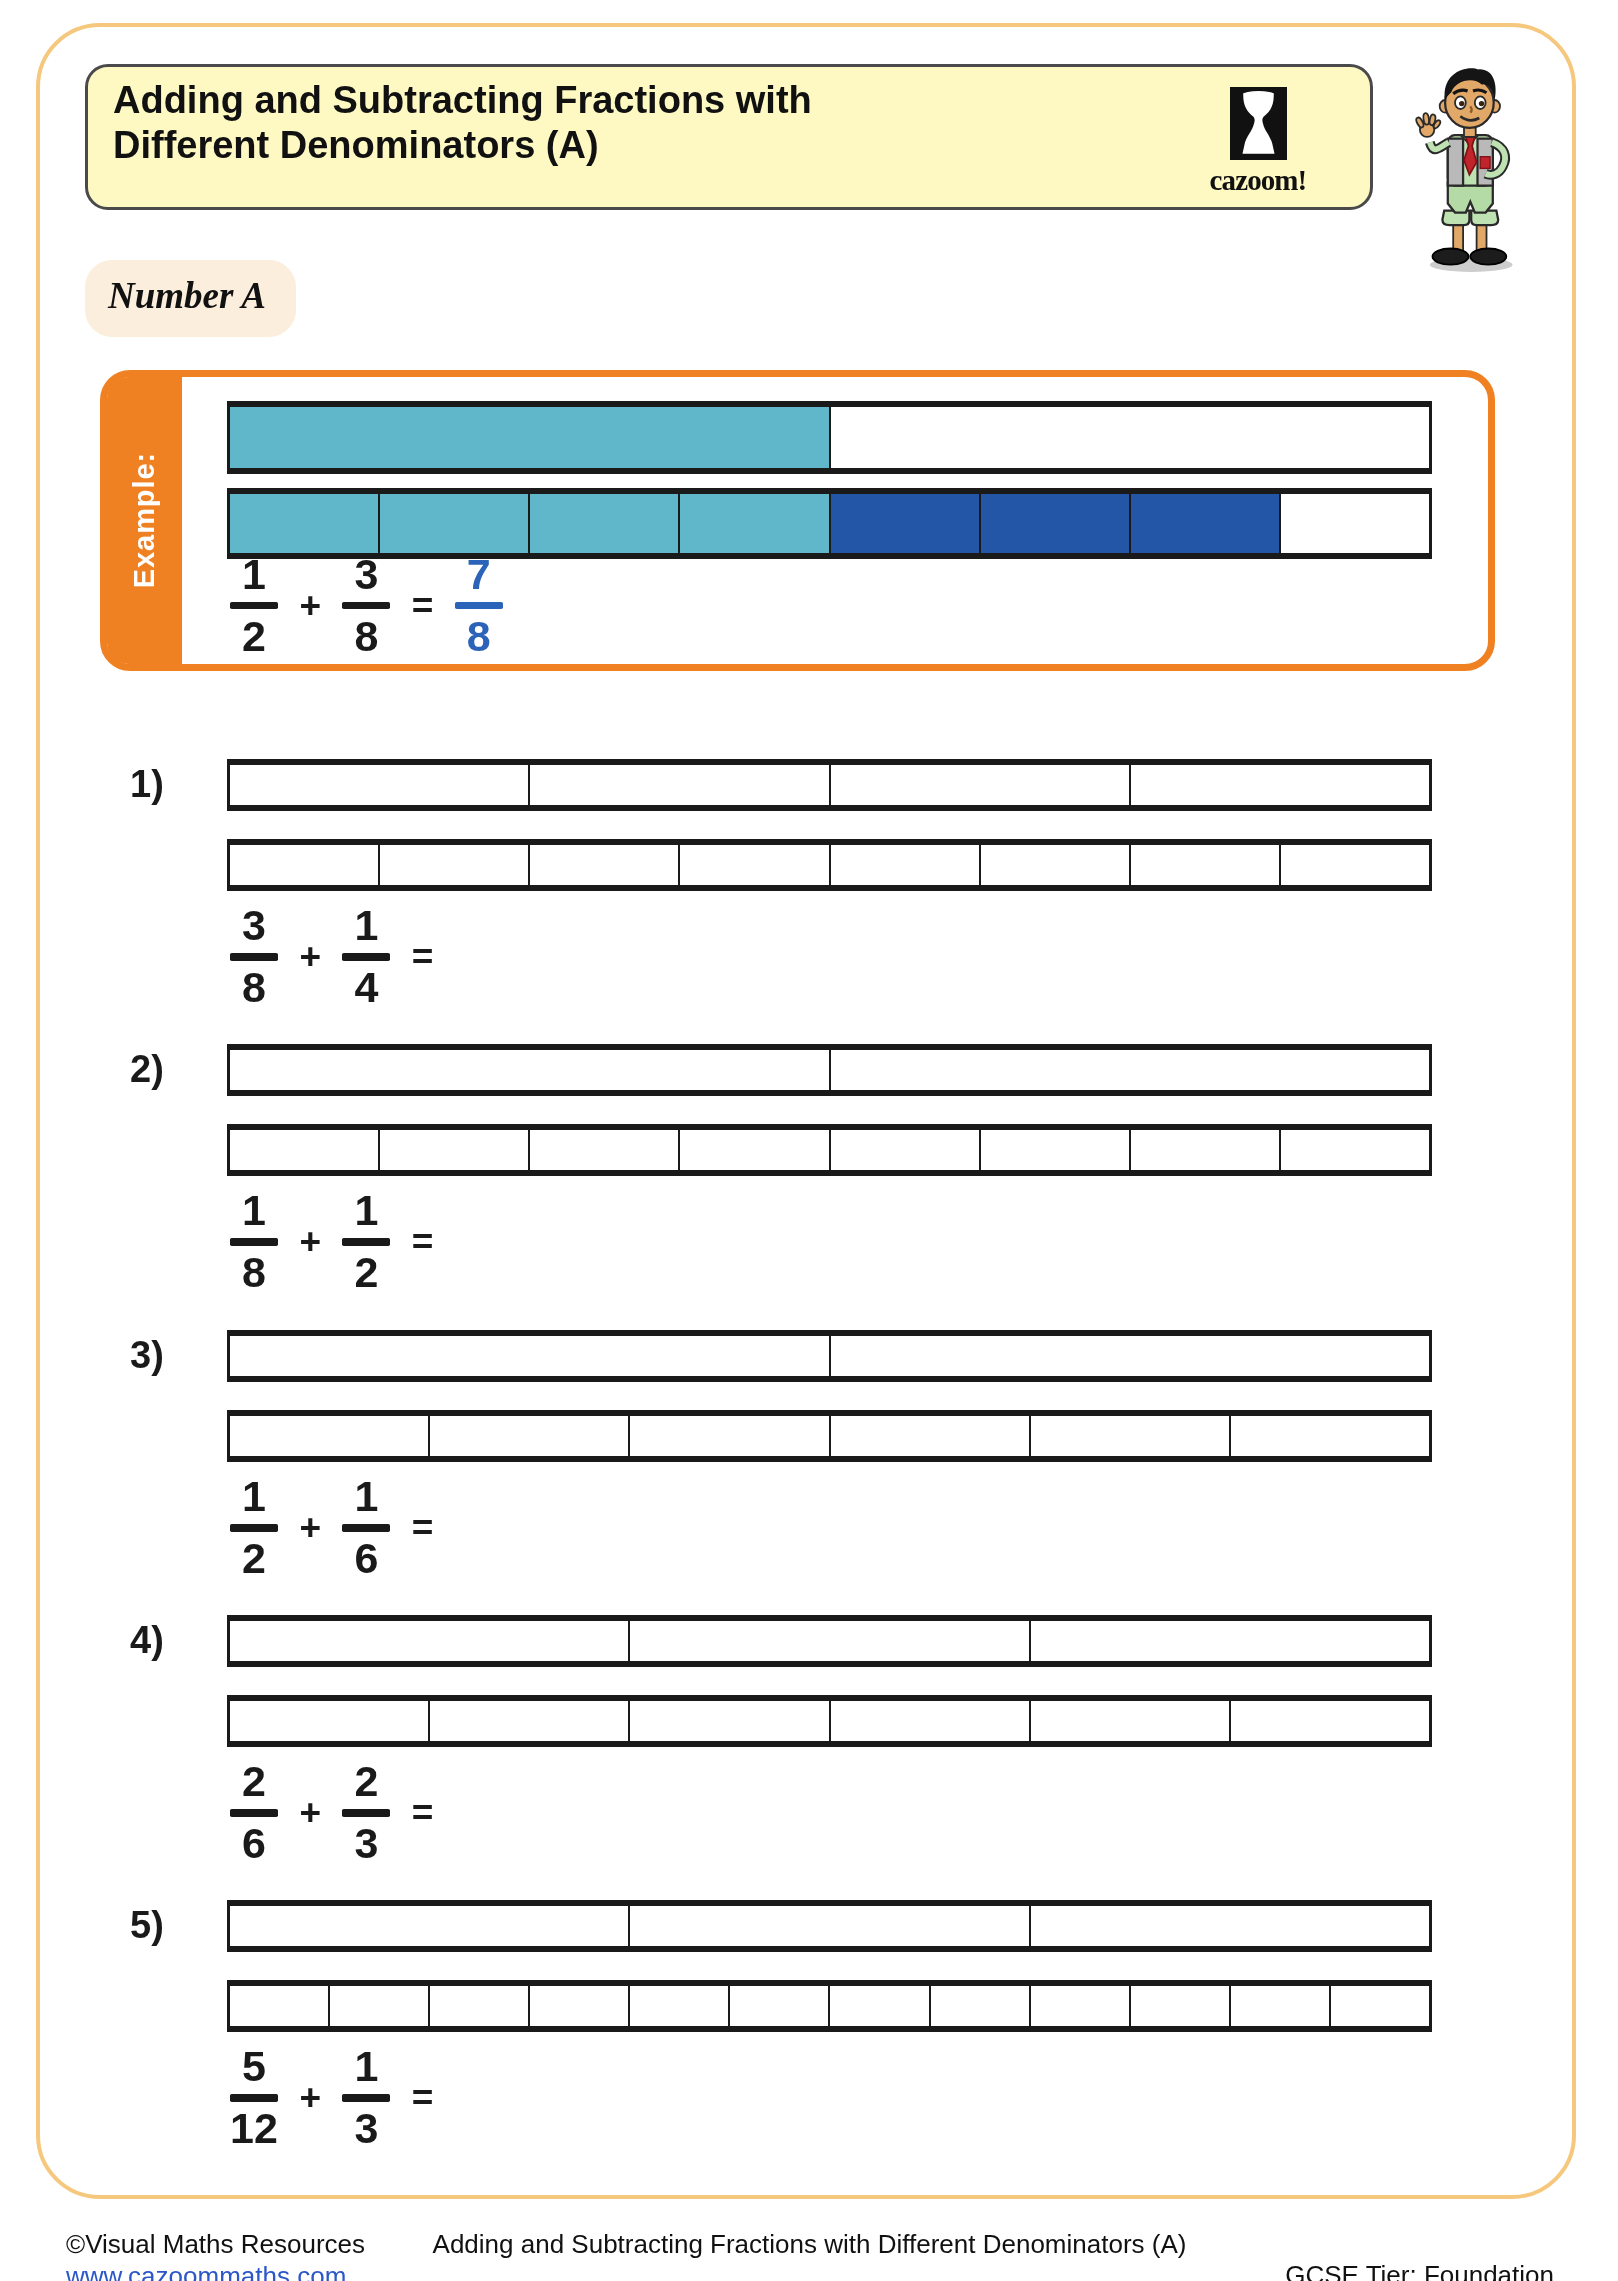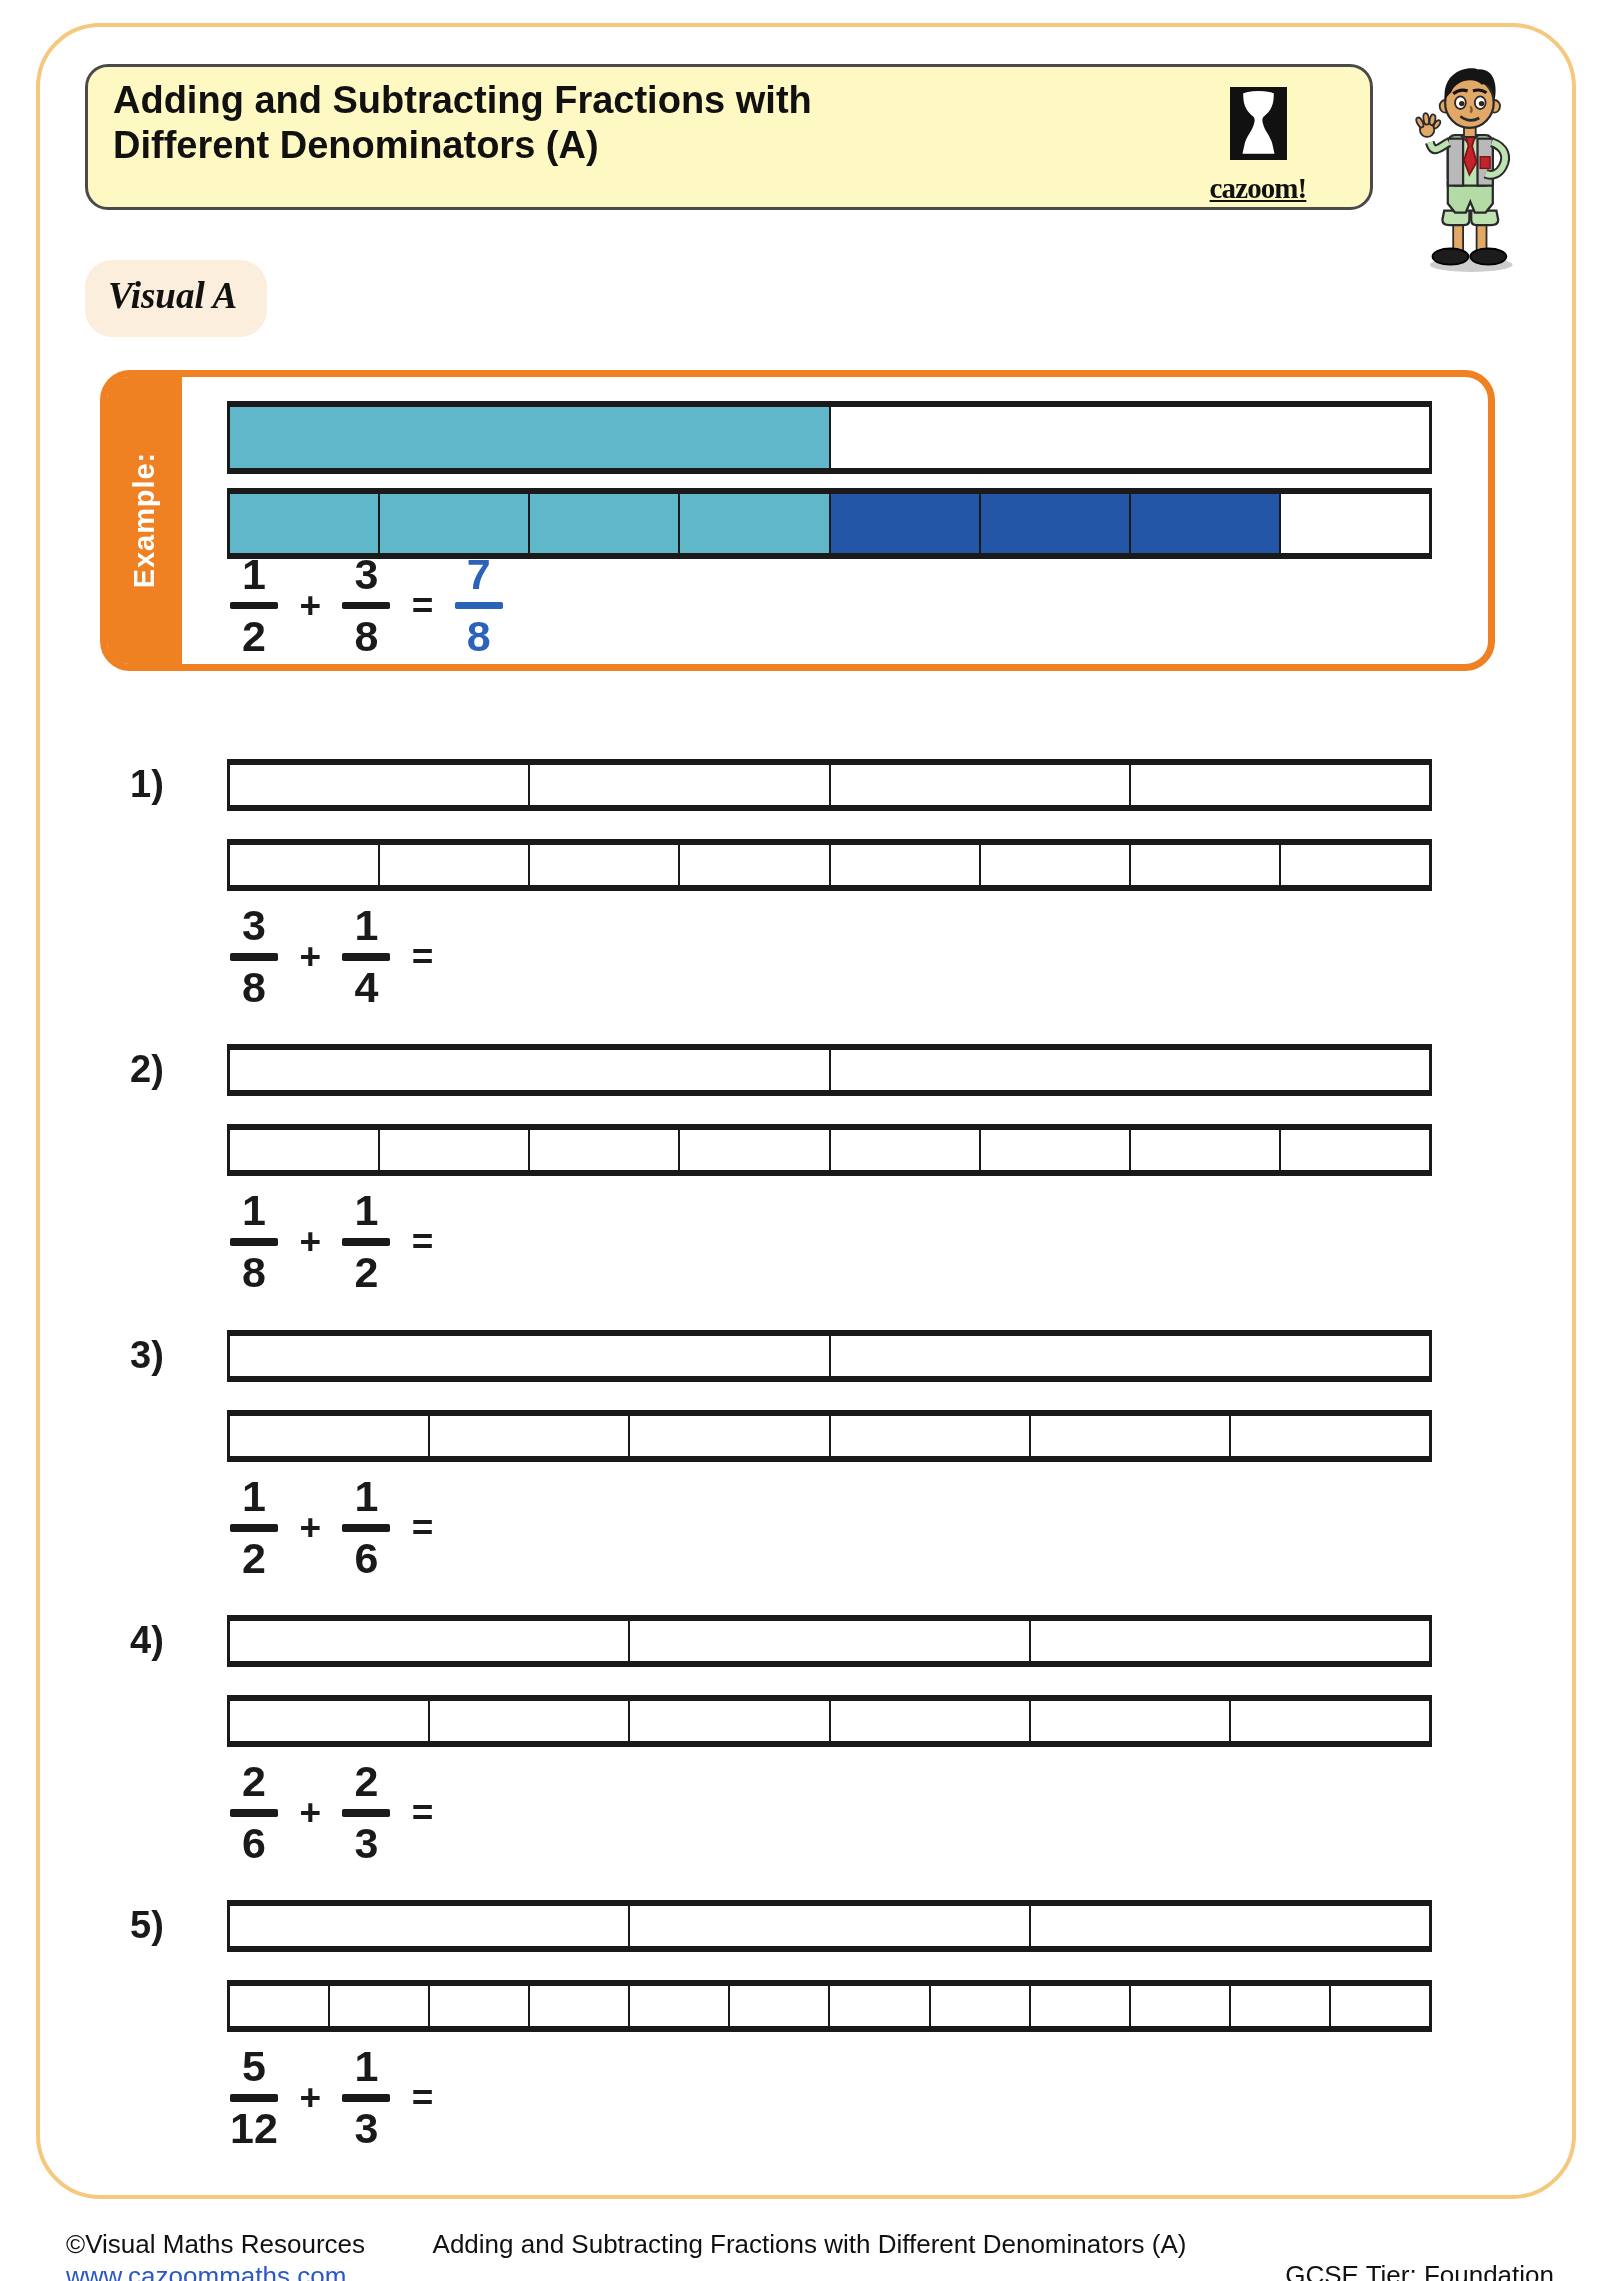--- a/index.html
+++ b/index.html
@@ -11,21 +11,21 @@
     border:4.5px solid #F6C87D; border-radius:64px; box-sizing:border-box; }
 
   
   .title-box { position:absolute; left:85px; top:64px; width:1288px; height:146px;
     background:#fef9c3; border:3.6px solid #4A4A4A; border-radius:23px; box-sizing:border-box; }
   .title-text { position:absolute; left:25px; top:10.7px; font-size:38px; font-weight:700;
     line-height:45px; color:#111; }
   .logo { position:absolute; right:45px; top:19.6px; width:134px; text-align:center; }
   .logo svg { width:57px; height:73px; display:block; margin:0 auto; }
   .brand { font-family:"Liberation Serif", serif; font-weight:700; font-size:29px;
-    letter-spacing:-0.9px; color:#111; margin-top:12px;text-decoration:underline; }
+    letter-spacing:-0.9px; color:#111; margin-top:4px; }
 
   .boy-svg { position:absolute; left:1401px; top:59px; width:135px; height:217px; }
 
   
   .section-chip { position:absolute; left:85px; top:260px; height:77px; box-sizing:border-box;
     background:#FBEEDC; border-radius:27px; padding:14.3px 30px 0 23px;
     font-family:"Liberation Serif", serif; font-style:italic; font-weight:700; font-size:37px; color:#111; }
   .section-instruction { position:absolute; left:298px; top:273px;
     font-family:"Liberation Serif", serif; font-style:italic; font-size:36px; color:#111; }
 
@@ -124,21 +124,21 @@
     <ellipse cx="66" cy="48" rx="6" ry="7" fill="#fff" stroke="#2A2A2A" stroke-width="2"></ellipse>
     <ellipse cx="88" cy="48" rx="6" ry="7" fill="#fff" stroke="#2A2A2A" stroke-width="2"></ellipse>
     <circle cx="67.5" cy="49" r="3" fill="#3A2512"></circle>
     <circle cx="89.5" cy="49" r="3" fill="#3A2512"></circle>
     <path d="M58 38 q8 -6 16 -3" fill="none" stroke="#151515" stroke-width="3.5"></path>
     <path d="M80 35 q8 -3 15 2" fill="none" stroke="#151515" stroke-width="3.5"></path>
     <path d="M77 52 q3 4 0 7" fill="none" stroke="#8A5A28" stroke-width="2.5"></path>
     <path d="M66 63 q10 8 21 2" fill="none" stroke="#2A2A2A" stroke-width="3"></path>
   </svg>
 
-  <div class="section-chip">Visual A</div>
+  <div class="section-chip">Number A</div>
 
   <div class="example-box">
     <div class="example-tab">
       <span>Example:</span>
     </div>
     <div class="bar ex-bar1" id="ex-bar1">
         <div class="seg" style="background: rgb(95, 183, 201);"></div>
         <div class="seg"></div>
       </div>
     <div class="bar ex-bar2" id="ex-bar2">

